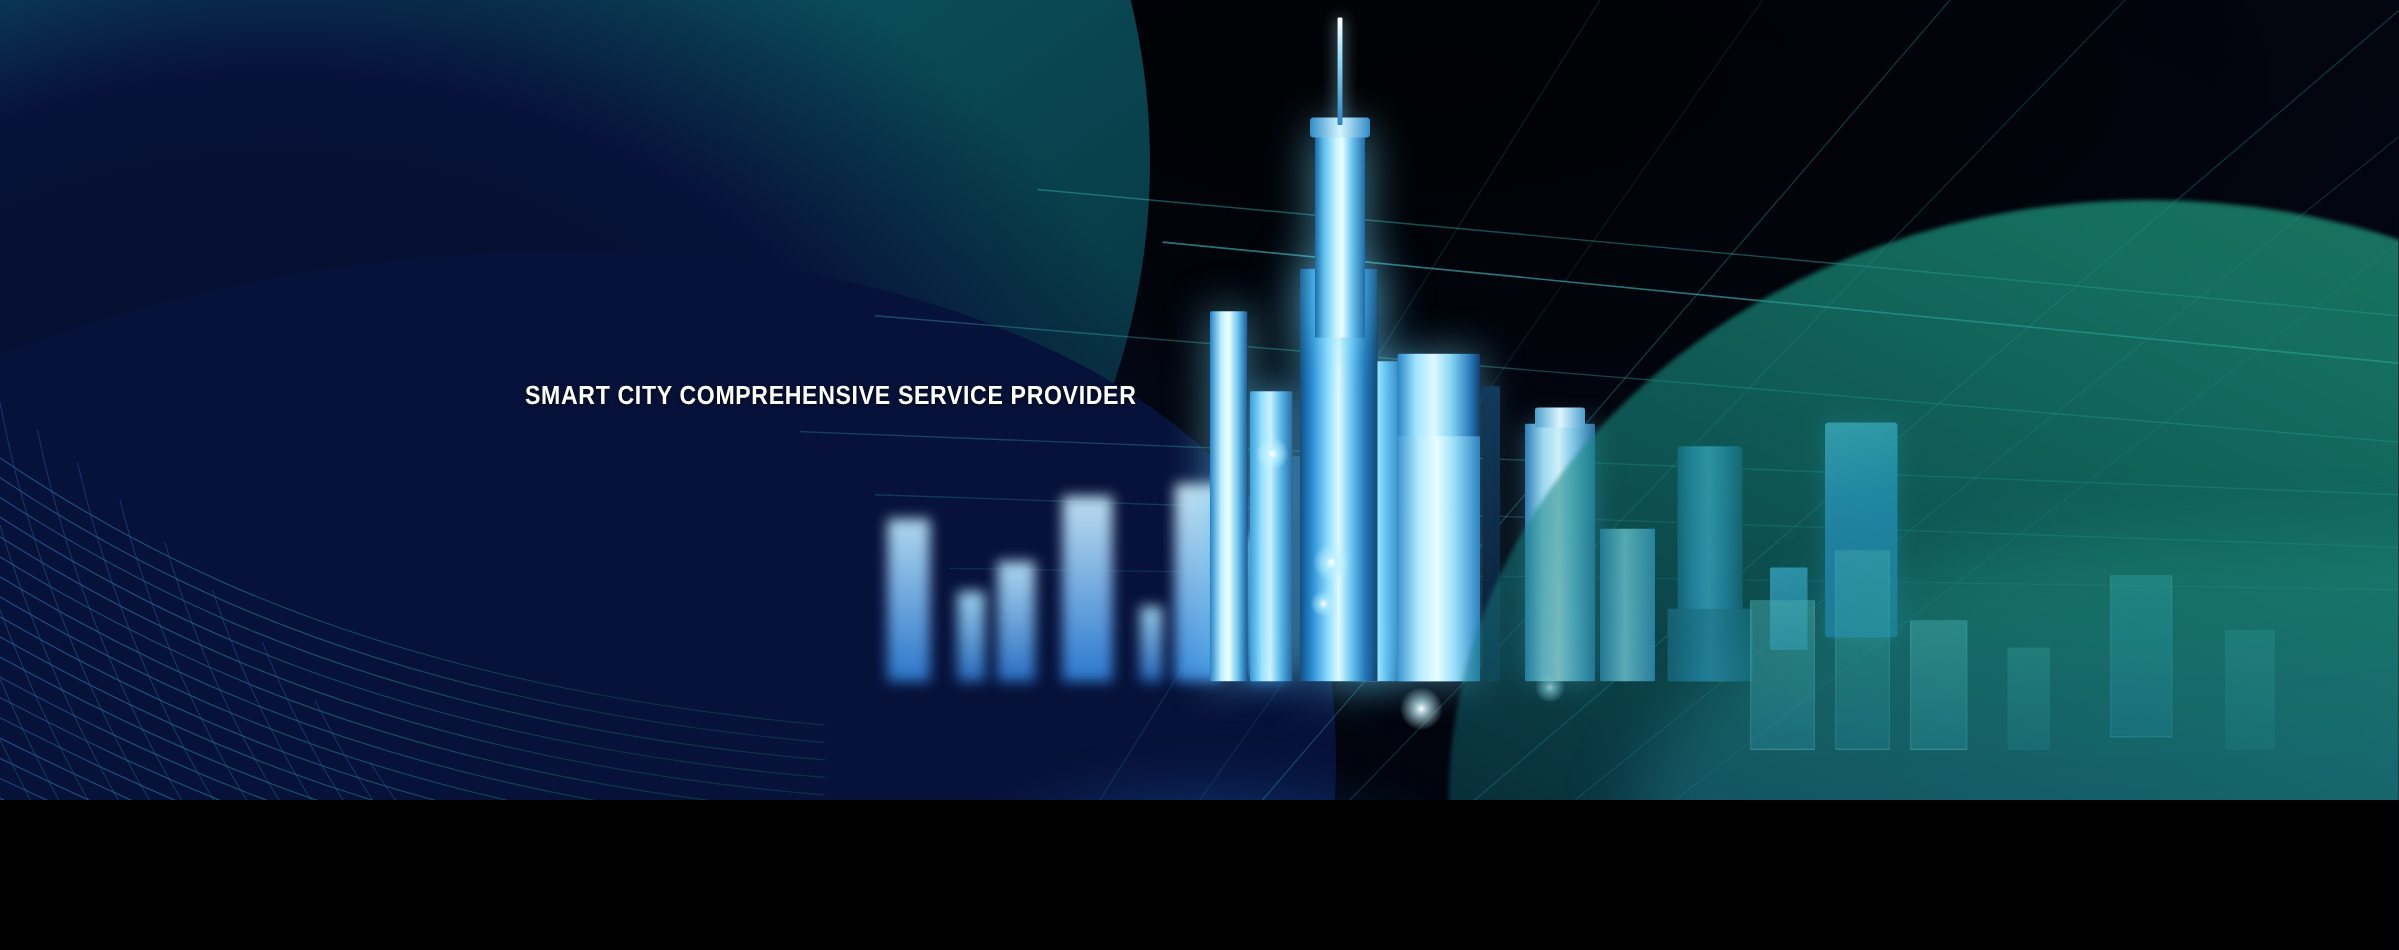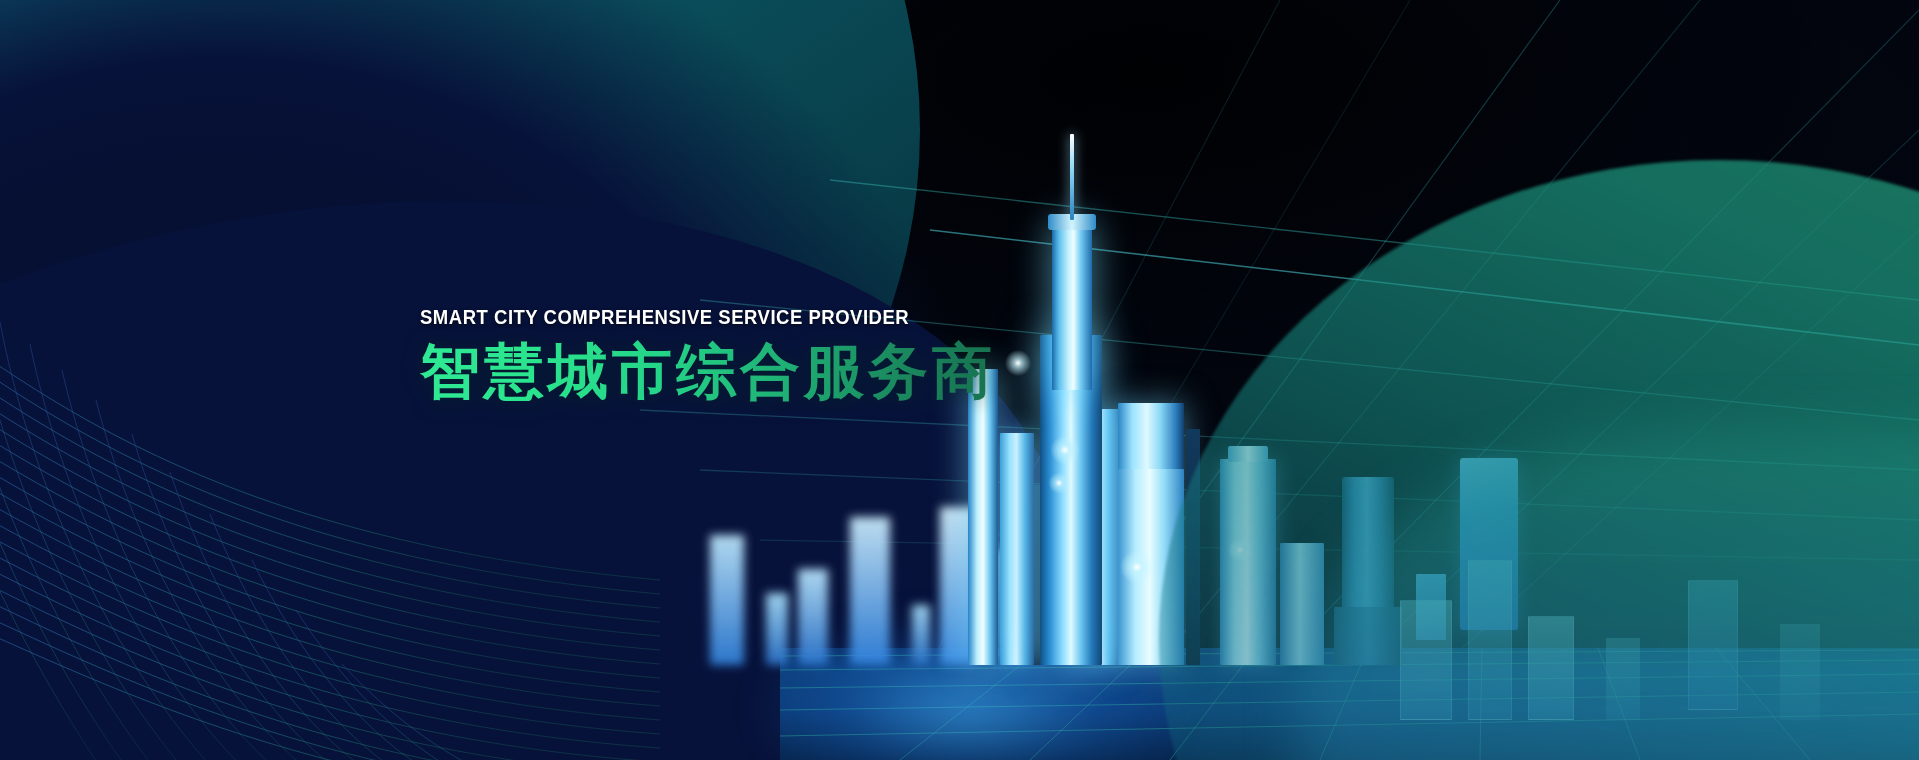--- a/index.html
+++ b/index.html
@@ -1,20 +1,20 @@
 <!DOCTYPE html>
 <html><head>
 <meta charset="utf-8">
 <style>
   * { margin:0; padding:0; box-sizing:border-box; }
   html,body { background:#000; }
 
   .banner{
     position:relative;
-    width:1919px; height:760px;
+    width:1919px; height:640px;
     overflow:hidden;
     background:#03081c;
     font-family:"Liberation Sans","DejaVu Sans",sans-serif;
   }
 
   .layer{ position:absolute; inset:0; }
 
   
   .sky{
     background:
@@ -323,16 +323,15 @@
     <div class="flare" style="left:420px; top:400px; width:34px; height:34px; background:radial-gradient(circle,#ffffff 0%,rgba(200,245,255,.75) 20%,rgba(120,210,255,0) 72%);"></div>
     <div class="flare" style="left:528px; top:388px; width:24px; height:24px; background:radial-gradient(circle,#ffffff 0%,rgba(200,245,255,.7) 22%,rgba(120,210,255,0) 72%);"></div>
     <div class="flare" style="left:305px; top:200px; width:26px; height:26px; background:radial-gradient(circle,#ffffff 0%,rgba(200,245,255,.7) 22%,rgba(120,210,255,0) 72%);"></div>
   </div>
 
   <div class="veil-green"></div>
   <div class="veil-green-2"></div>
 
   <div class="copy">
     <div class="eyebrow">SMART CITY COMPREHENSIVE SERVICE PROVIDER</div>
-    <div class="headline">智慧城市综合服务商</div>
   </div>
 
 </div>
 
 </body></html>

